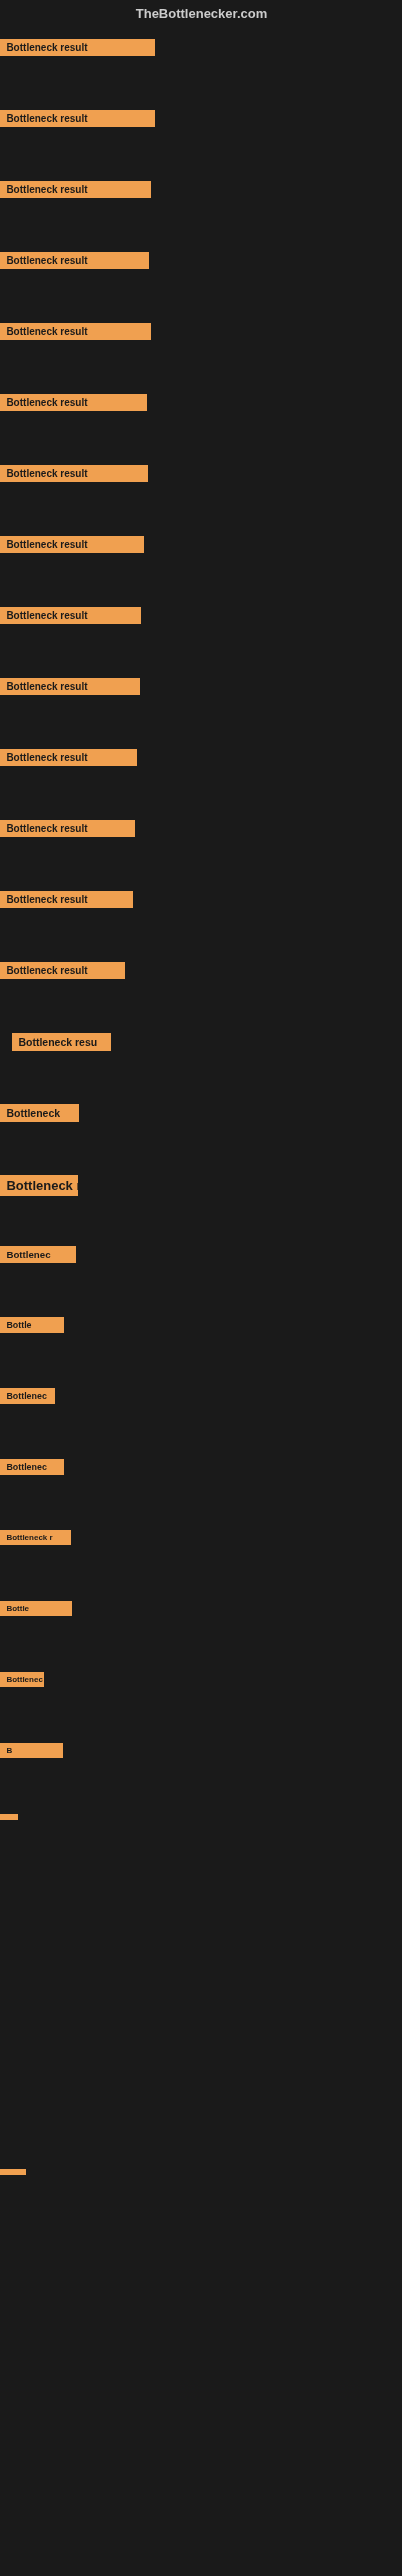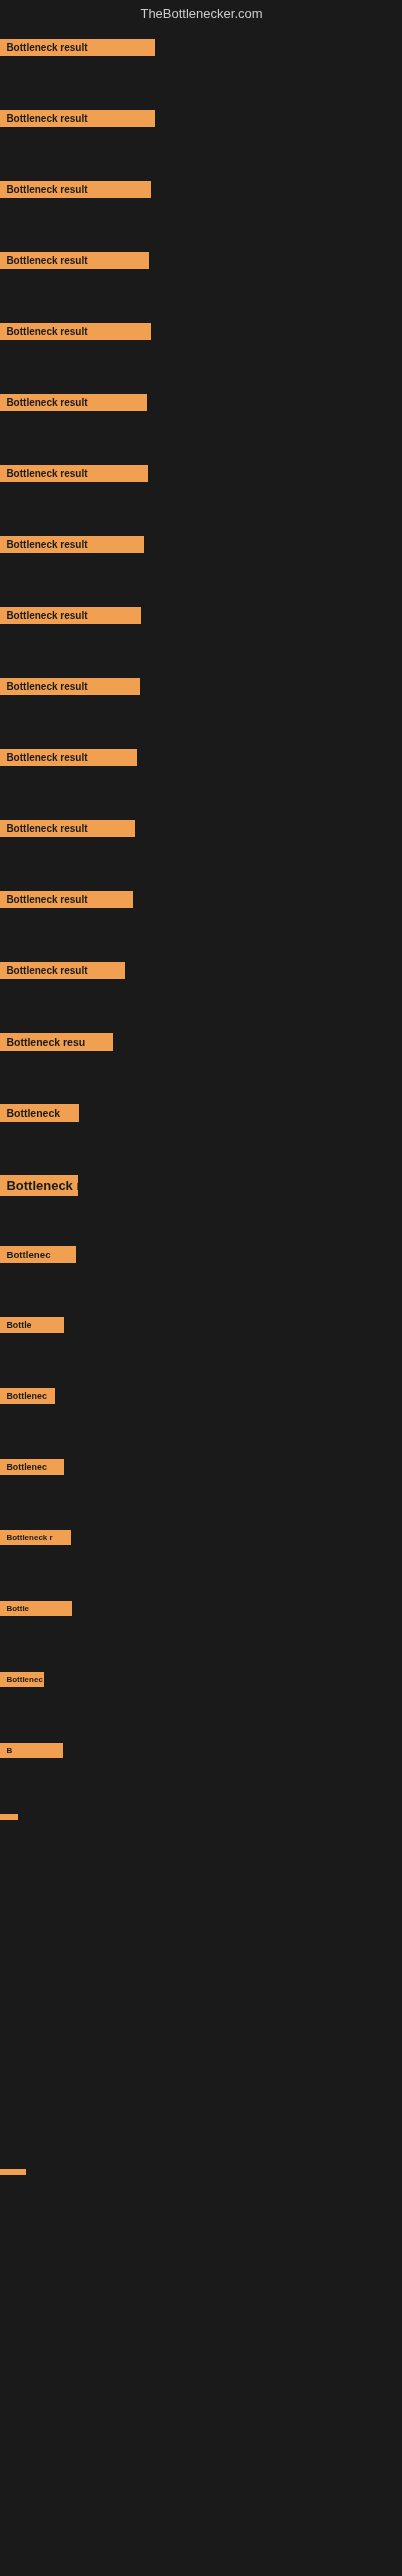--- a/index.html
+++ b/index.html
@@ -14,21 +14,21 @@
       background-color: #1a1a1a;
       font-family: Arial, sans-serif;
       position: relative;
     }
 
     .site-title {
       text-align: center;
       color: #cccccc;
       font-size: 13px;
       padding: 6.4px 0 9.7px 0;
-      font-weight: normal;
+      font-weight: bold;
     }
 
     .bottleneck-item {
       position: relative;
       margin-bottom: 0;
       height: 71px;
       display: flex;
       align-items: flex-start;
       padding-top: 8px;
     }
@@ -52,21 +52,21 @@
     .item-4 .bottleneck-label { width: 151px; }
     .item-5 .bottleneck-label { width: 147px; }
     .item-6 .bottleneck-label { width: 148px; }
     .item-7 .bottleneck-label { width: 144px; }
     .item-8 .bottleneck-label { width: 141px; }
     .item-9 .bottleneck-label { width: 140px; }
     .item-10 .bottleneck-label { width: 137px; }
     .item-11 .bottleneck-label { width: 135px; }
     .item-12 .bottleneck-label { width: 133px; }
     .item-13 .bottleneck-label { width: 125px; }
-    .item-14 .bottleneck-label { width: 113px; font-size: 10.5px; }
+    .item-14 .bottleneck-label { width: 99px; font-size: 10.5px; margin-left: 12px; }
     .item-15 .bottleneck-label { width: 79px; font-size: 10.5px; }
     .item-16 .bottleneck-label { width: 78px; font-size: 13px; }
     .item-17 .bottleneck-label { width: 76px; font-size: 9.7px; }
     .item-18 .bottleneck-label { width: 64px; font-size: 8.9px; }
     .item-19 .bottleneck-label { width: 55px; font-size: 8.9px; }
     .item-20 .bottleneck-label { width: 64px; font-size: 8.9px; }
     .item-21 .bottleneck-label { width: 71px; font-size: 8px; }
     .item-22 .bottleneck-label { width: 72px; font-size: 8px; }
     .item-23 .bottleneck-label { width: 44px; font-size: 8px; }
     .item-24 .bottleneck-label { width: 63px; font-size: 8px; }

